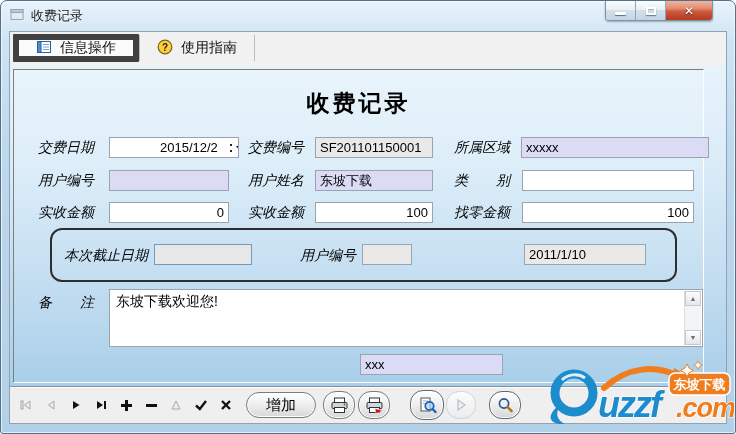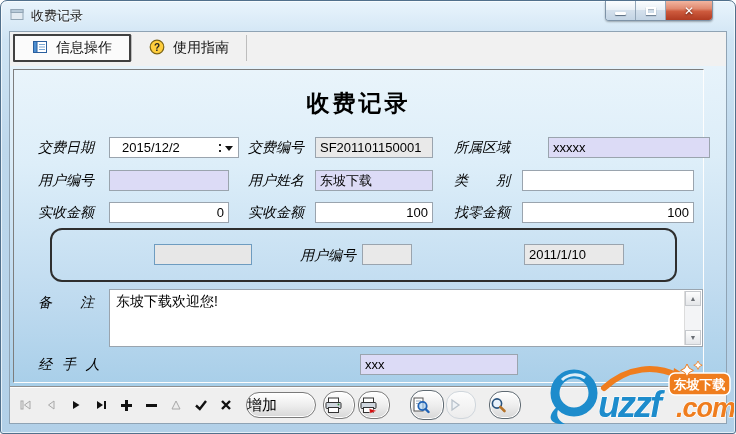--- a/index.html
+++ b/index.html
@@ -18,41 +18,41 @@
   .cap.close{width:46px;border-right:none;
        background:linear-gradient(180deg,#f2b5a0 0%,#e08a70 40%,#cd5a3d 55%,#b03b22 100%);}
   .glyph-min{width:11px;height:3px;background:#fff;border-radius:1px;align-self:flex-end;margin-bottom:5px;
        box-shadow:0 1px 1px rgba(60,80,100,.8);}
   .glyph-max{width:10px;height:8px;border:2px solid #fff;box-shadow:0 1px 1px rgba(60,80,100,.6),inset 0 1px 1px rgba(60,80,100,.4);}
   .glyph-close{color:#fff;font-size:12px;font-weight:bold;text-shadow:0 1px 2px rgba(80,20,10,.9);line-height:1;}
   
   .client{position:absolute;left:8px;right:8px;top:30px;bottom:9px;background:#f1f1f1;border:1px solid #8fa3b4;}
   .tabbar{position:absolute;left:0;right:0;top:0;height:32px;background:#f1f1f1;display:flex;align-items:stretch;}
   .tab{display:flex;align-items:center;gap:8px;padding:0 17px;font-size:14px;color:#111;cursor:default;}
-  .tab-active{background:#fbfbfb;border:2px solid #404040;border-radius:1px;margin:2px 0 2px 3px;}
+  .tab-active{background:#fbfbfb;border:6px solid #404040;border-radius:1px;margin:2px 0 2px 3px;}
   .tab-inactive{border-left:1px solid #bdbdbd;border-right:1px solid #bdbdbd;margin:3px 0;}
   
   .bluearea{position:absolute;left:0;right:0;top:34px;bottom:37px;
        background:linear-gradient(180deg,#e7f3fb 0%,#dcedf8 28%,#c2dcf0 68%,#a8cfe9 100%);}
   .panel{position:absolute;left:3px;top:3px;width:691px;height:314px;
        border:1px solid;border-color:#7d7d7d #fdfdfd #fdfdfd #7d7d7d;
        background:linear-gradient(180deg,#e9f4fb 0%,#ddeef9 30%,#bedaef 75%,#a9cfe9 100%);}
   .form-heading{position:absolute;left:0;right:0;top:18px;text-align:center;font-size:23px;font-weight:bold;
        letter-spacing:3px;color:#000;}
   .lbl{position:absolute;height:21px;line-height:21px;font-size:14px;color:#000;white-space:pre;font-style:italic;}
   .sp-label{letter-spacing:3px;}
   .fld{position:absolute;height:21px;border:1px solid #9aa4ae;background:#fff;font-size:13px;
        padding:2px 4px;line-height:16px;color:#000;white-space:nowrap;overflow:hidden;}
   .lav{background:#dcdbf6;}
   .gray{background:#e9e9e9;}
   .num{text-align:right;}
   .blue-border{border-color:#6e9cc0;background:#e7e7e7;}
   
   .date-ctl{display:flex;padding:0;align-items:stretch;}
-  .date-text{flex:1;padding:2px 12px;}
+  .date-text{flex:1;padding:2px 12px;margin-left:38px;}
   .date-sep{width:24px;display:flex;align-items:center;justify-content:center;gap:4px;}
   .colon-dots{width:2px;height:10px;position:relative;}
   .colon-dots::before,.colon-dots::after{content:"";position:absolute;left:0;width:2px;height:2px;background:#222;}
   .colon-dots::before{top:1px}.colon-dots::after{bottom:1px}
   .dd-arrow{width:0;height:0;border:4px solid transparent;border-top:5px solid #111;margin-top:5px;}
   
   .groupbox{position:absolute;left:36px;top:158px;width:627px;height:54px;border:2px solid #2e2e2e;border-radius:12px;}
   .groupbox .lbl{top:15px;}
   .groupbox .fld{top:14px;}
   
@@ -60,21 +60,21 @@
   .remarks-text{display:block;padding:3px 6px;font-size:14px;color:#000;}
   .sb{position:absolute;top:1px;bottom:1px;right:1px;width:17px;background:#f3f4f6;border-left:1px solid #dcdcdc;}
   .sb-btn{position:absolute;left:0;right:0;height:15px;background:linear-gradient(#fdfdfd,#e4e6e9);
        border:1px solid #c6c9cd;display:flex;align-items:center;justify-content:center;font-size:7px;color:#6b6f74;}
   .sb-up{top:0}.sb-down{bottom:0}
   
   .toolbar{position:absolute;left:0;right:0;bottom:0;height:37px;background:#efefef;border-top:1px solid #8f8f8f;
        box-shadow:inset 0 1px 0 #fff;display:flex;align-items:center;padding-left:3px;}
   .navbtn{width:25px;height:28px;display:flex;align-items:center;justify-content:center;background:transparent;border:none;}
   .tbtn{height:26px;border:1px solid #7a7a7a;border-radius:13px;background:linear-gradient(#ffffff,#ececec 55%,#d7d7d7);
-       box-shadow:inset 0 0 0 1px #fff;display:flex;align-items:center;justify-content:flex-start;font-size:15px;color:#000;}
+       box-shadow:inset 0 0 0 1px #fff;display:flex;align-items:center;justify-content:center;font-size:15px;color:#000;}
   .btn-add{width:70px;margin-left:8px;}
   .btn-ico{width:32px;height:28px;}
   .btn-print1{margin-left:7px;}
   .btn-print2{margin-left:3px;}
   .btn-preview{width:34px;height:30px;margin-left:20px;border-color:#5f6a72;}
   .btn-play{width:30px;height:28px;margin-left:2px;border-color:#cfd6dc;background:linear-gradient(#fcfcfc,#ececec);box-shadow:none;}
   .btn-mag{width:32px;height:28px;margin-left:13px;border-color:#5f6a72;}
   
   .logo{position:absolute;right:1px;bottom:1px;z-index:9;text-decoration:underline;}
   svg text{font-family:"Liberation Sans","DejaVu Sans",sans-serif;}
@@ -140,58 +140,58 @@
         <div class="fld date-ctl" style="left:95px;top:67px;width:130px">
           <span class="date-text">2015/12/2</span>
           <span class="date-sep">
             <span class="colon-dots"></span>
             <span class="dd-arrow"></span>
           </span>
         </div>
         <div class="lbl" style="left:234px;top:67px">交费编号</div>
         <div class="fld gray" style="left:301px;top:67px;width:118px">SF201101150001</div>
         <div class="lbl" style="left:440px;top:67px">所属区域</div>
-        <div class="fld lav" style="left:534px;top:67px;width:162px">xxxxx</div>
+        <div class="fld lav" style="left:507px;top:67px;width:188px">xxxxx</div>
 
         <div class="lbl" style="left:24px;top:100px">用户编号</div>
         <div class="fld lav" style="left:95px;top:100px;width:120px"></div>
         <div class="lbl" style="left:234px;top:100px">用户姓名</div>
         <div class="fld lav" style="left:301px;top:100px;width:118px">东坡下载</div>
         <div class="lbl" style="left:440px;top:100px">类　　别</div>
         <div class="fld" style="left:508px;top:100px;width:172px"></div>
 
         <div class="lbl" style="left:24px;top:132px">实收金额</div>
         <div class="fld num" style="left:95px;top:132px;width:120px">0</div>
         <div class="lbl" style="left:234px;top:132px">实收金额</div>
         <div class="fld num" style="left:301px;top:132px;width:118px">100</div>
         <div class="lbl" style="left:440px;top:132px">找零金额</div>
         <div class="fld num" style="left:508px;top:132px;width:172px">100</div>
 
         <div class="groupbox">
+          <div class="lbl" style="left:12px">本次截止日期</div>
           <div class="fld blue-border" style="left:102px;width:98px"></div>
           <div class="lbl" style="left:248px">用户编号</div>
           <div class="fld gray" style="left:310px;width:50px"></div>
-          <div class="fld gray" style="left:472px;width:100px">2011/1/10</div>
+          <div class="fld gray" style="left:472px;width:122px">2011/1/10</div>
         </div>
 
         <div class="lbl" style="left:24px;top:222px">备　　注</div>
         <div class="remarks">
           <span class="remarks-text">东坡下载欢迎您!</span>
           <div class="sb">
             <div class="sb-btn sb-up">
                 <span>▲</span>
               </div>
             <div class="sb-btn sb-down">
                 <span>▼</span>
               </div>
           </div>
         </div>
 
-        <div class="lbl sp-label" style="left:24px;top:284px">经 手 人</div>
-        <div class="fld lav" style="left:346px;top:284px;width:158px">xxx</div>
+        <div class="fld lav" style="left:346px;top:284px;width:143px">xxx</div>
 
       </div>
     </div>
 
     <div class="toolbar">
       <div class="navbtn">
         <svg width="16" height="16">
             <rect x="3" y="4" width="2" height="8" fill="#ececec" stroke="#a8a8a8"></rect>
             <path d="M12 4 L6.5 8 L12 12 Z" fill="#ececec" stroke="#a8a8a8"></path>
           </svg>

